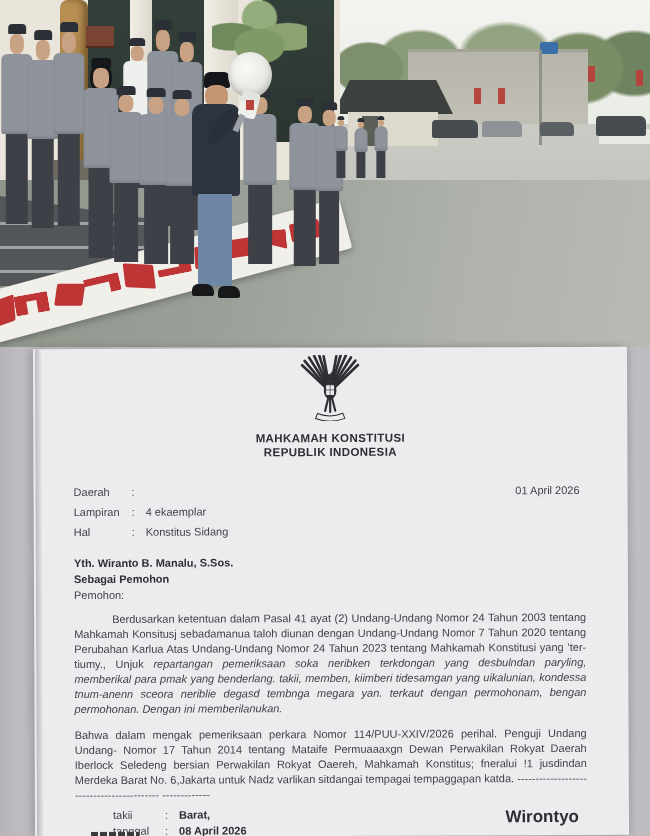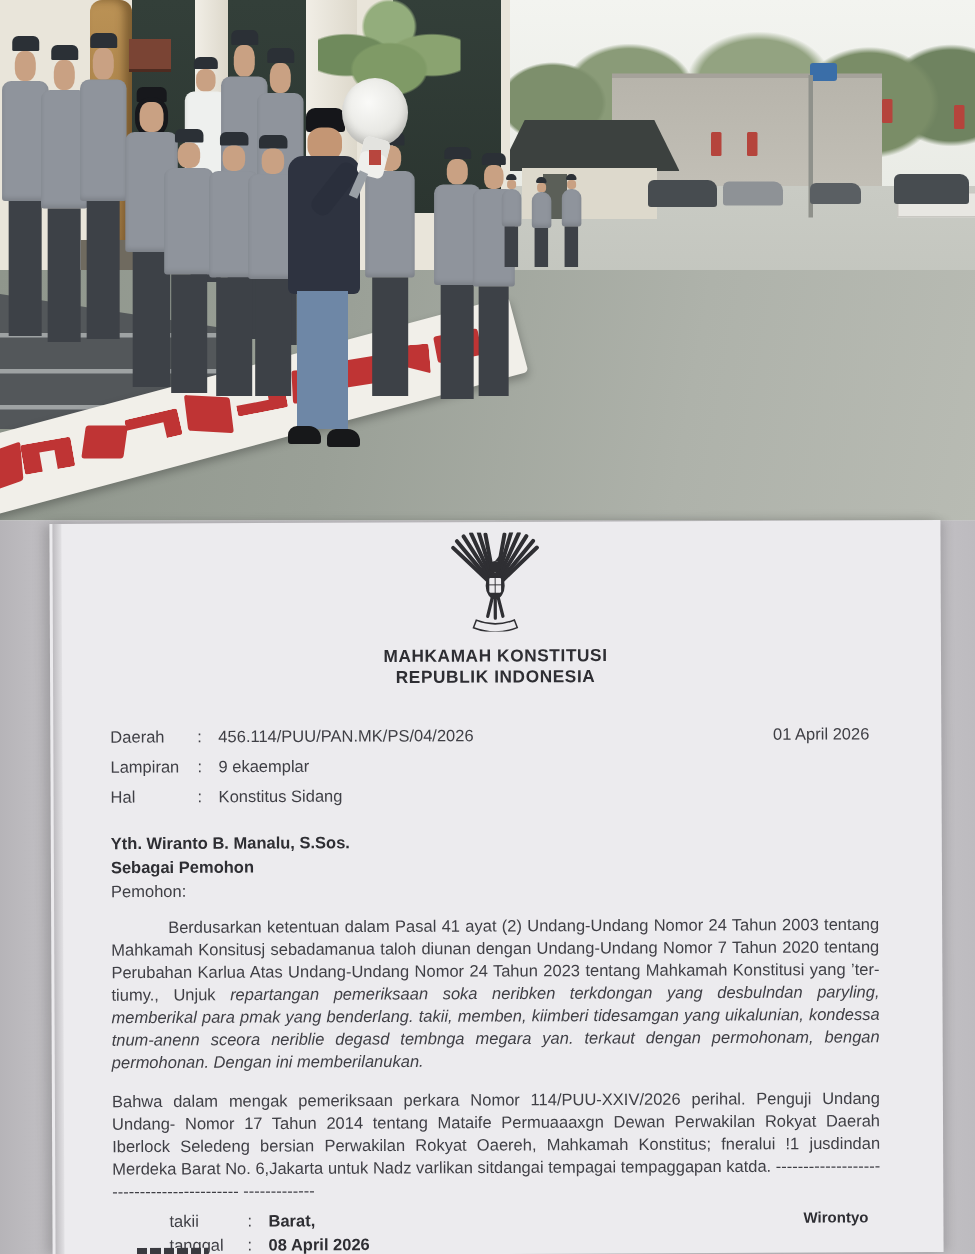--- a/index.html
+++ b/index.html
@@ -88,21 +88,21 @@
   .rcpt{margin:13px 0 0 40px;font-size:11px;line-height:16px;}
   .rcpt .b{font-weight:bold;color:#2e2e33;}
   .bodytxt{margin:11px 42px 0 40px;font-size:11px;line-height:15px;text-align:justify;}
   .bodytxt.first{text-indent:38px;margin-top:9px;}
   .it{font-style:italic;}
   .sched{margin:5px 0 0 78px;font-size:11px;line-height:15.5px;}
   .sched .row{display:flex;}
   .sched .lab{width:52px;}
   .sched .col{width:14px;}
   .sched .v.b{font-weight:bold;color:#2e2e33;}
-  .sig{position:absolute;right:50px;top:460px;font-size:10px;font-weight:bold;color:#2e2e33;}
+  .sig{position:absolute;right:50px;top:460px;font-size:17px;font-weight:bold;color:#2e2e33;}
   .cutoff{position:absolute;left:56px;bottom:-1px;width:48px;height:6px;background:
     repeating-linear-gradient(90deg,#3a3a40 0 7px,#ecebee 7px 9px);}
 </style>
 </head>
 <body>
 
 <div class="stage">
 
   <div class="photo">
     <div class="abs sky"></div>
@@ -314,26 +314,25 @@
       <div class="org">
         <div class="l1">MAHKAMAH KONSTITUSI</div>
         <div class="l2">REPUBLIK INDONESIA</div>
       </div>
 
       <div class="meta">
         <div id="meta-rows">
             <div class="row">
               <span class="lab">Daerah</span>
               <span class="col">:</span>
-              <span class="val">456.114/PUU/PAN.MK/PS/04/2026</span>
             </div>
             <div class="row">
               <span class="lab">Lampiran</span>
               <span class="col">:</span>
-              <span class="val">9 ekaemplar</span>
+              <span class="val">4 ekaemplar</span>
             </div>
             <div class="row">
               <span class="lab">Hal</span>
               <span class="col">:</span>
               <span class="val">Konstitus Sidang</span>
             </div>
           </div>
         <div class="date">01 April 2026</div>
       </div>
 

